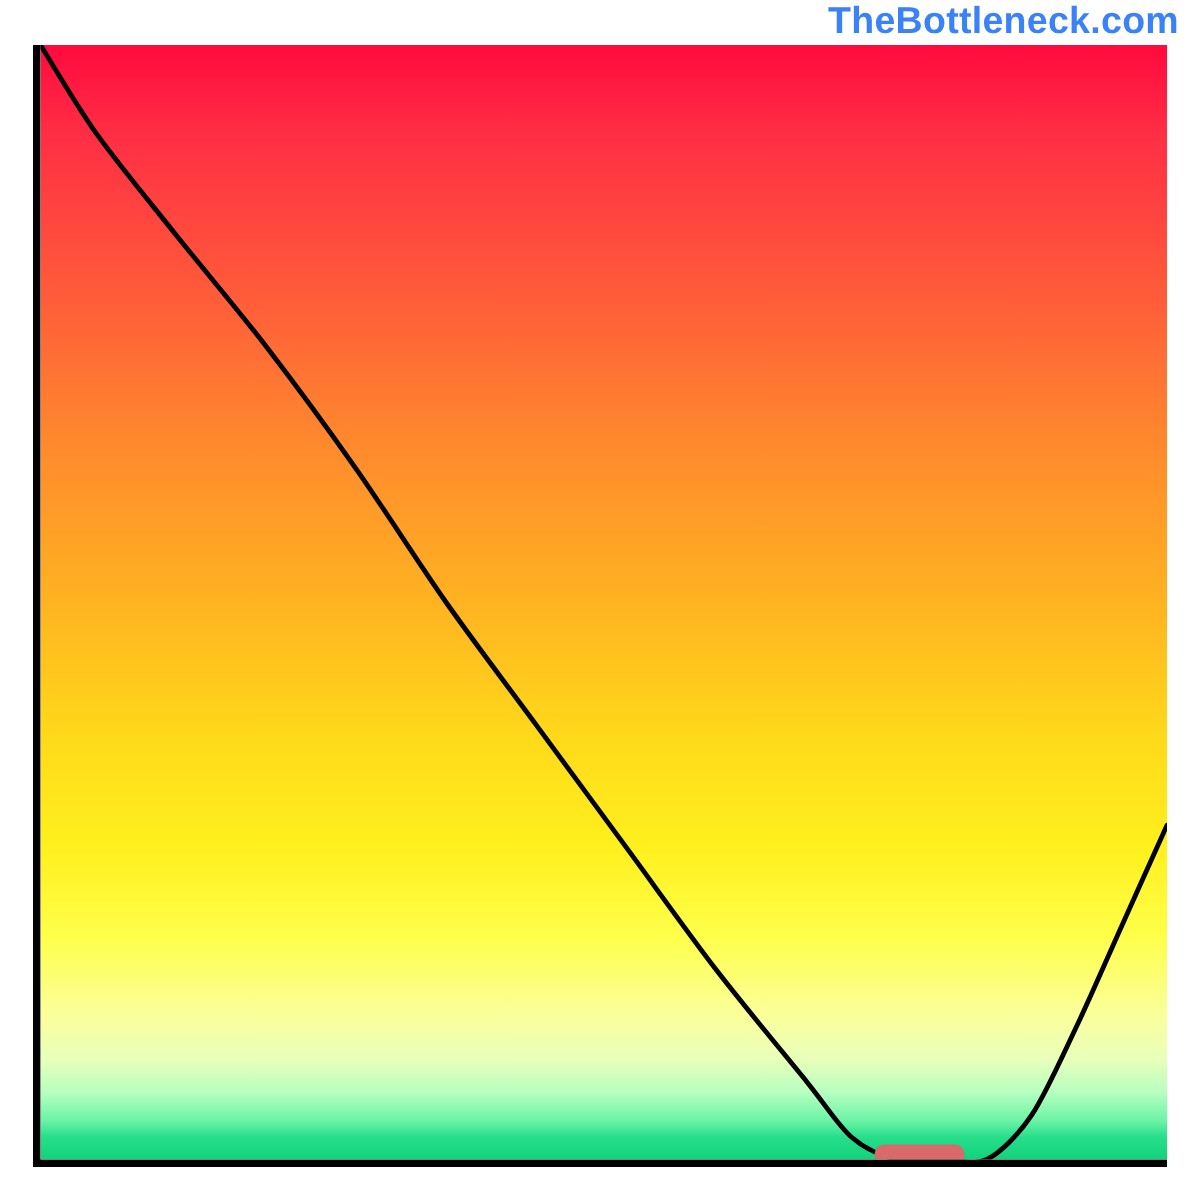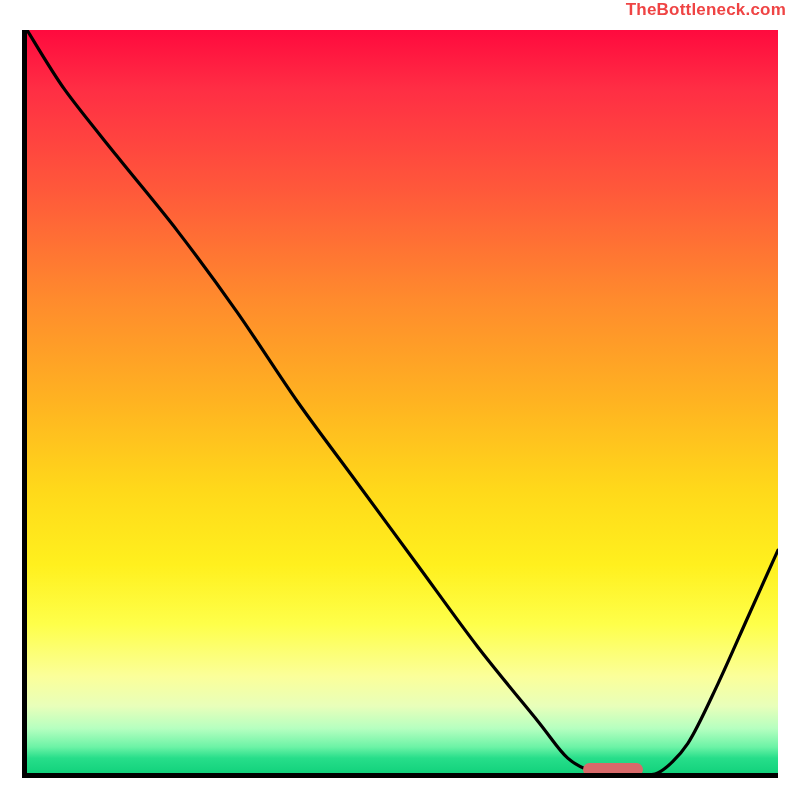--- a/index.html
+++ b/index.html
@@ -13,23 +13,23 @@
   .container {
     position: relative;
     width: 800px;
     height: 800px;
   }
   .watermark {
     position: absolute;
     top: 0px;
     right: 14px;
     font-family: Arial, Helvetica, sans-serif;
-    font-size: 17px;
+    font-size: 25px;
     font-weight: 600;
-    color: #ef4444;
+    color: #3b82f6;
     z-index: 10;
     letter-spacing: 0.2px;
   }
   .plot-frame {
     position: absolute;
     left: 22px;
     top: 30px;
     width: 756px;
     height: 748px;
     box-sizing: border-box;

